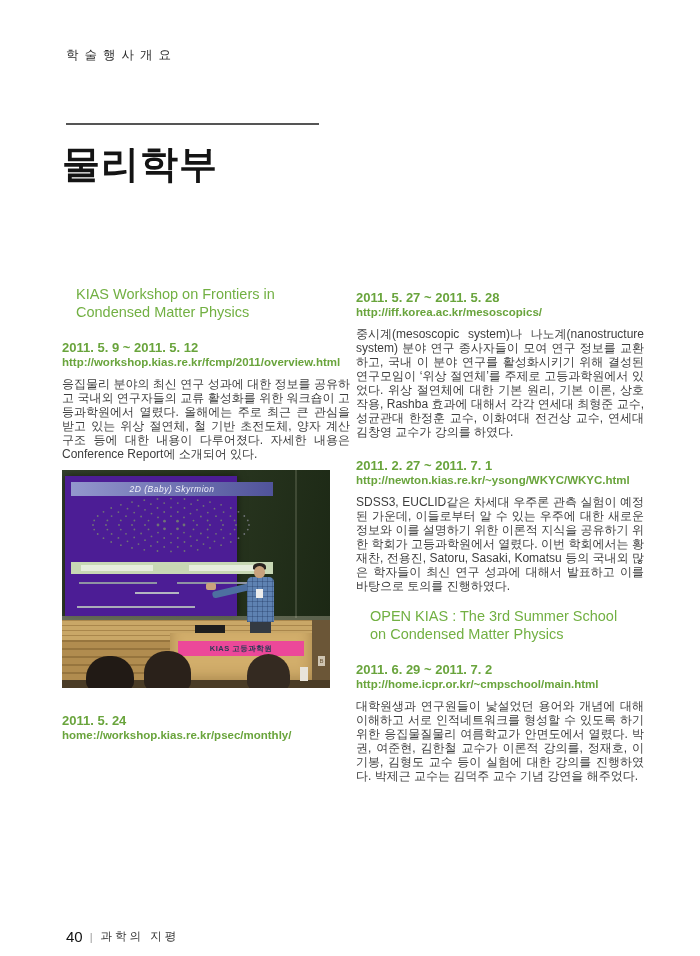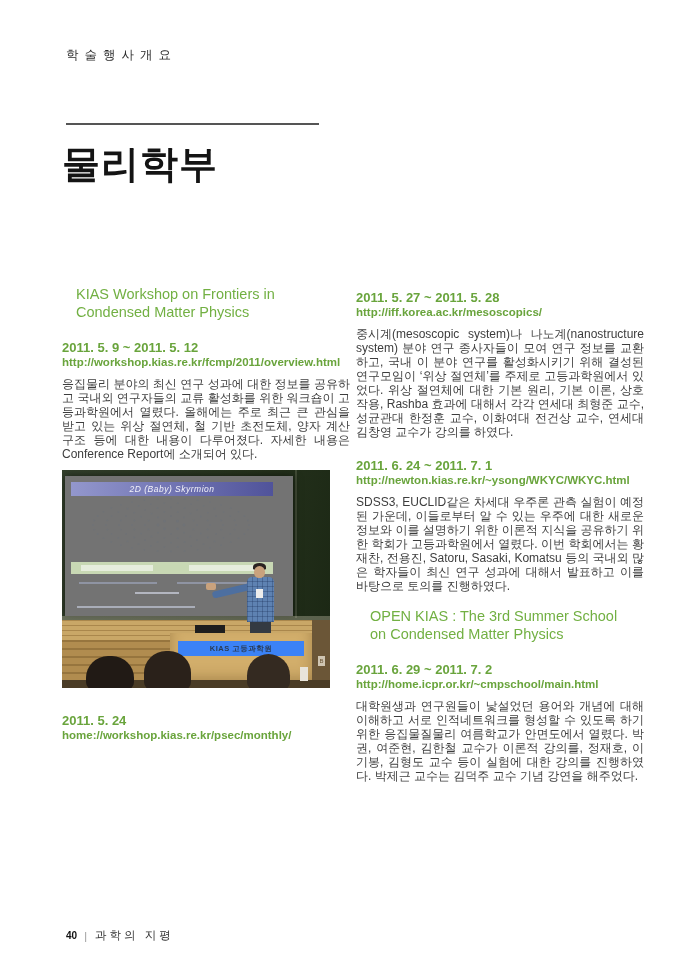--- a/index.html
+++ b/index.html
@@ -31,21 +31,21 @@
   }
   .mt-a { margin-top:20px; }
   .mt-b { margin-top:11px; }
 
   
   .photo { position:relative; width:268px; height:218px; margin:9px 0 26px; overflow:hidden; background:#26331f; }
   .photo * { position:absolute; }
   .ph-board { left:0; top:0; width:268px; height:218px; background:linear-gradient(100deg,#33402c 0%,#28351f 55%,#1b2714 100%); }
   .ph-seam-v { left:233px; top:0; width:2px; height:148px; background:rgba(225,225,200,.16); }
   .ph-tray { left:0; top:146px; width:268px; height:4px; background:rgba(235,230,205,.30); }
-  .ph-screen { left:3px; top:6px; width:228px; height:140px; background:#737373; box-shadow:0 0 8px rgba(0,0,0,.55); }
+  .ph-screen { left:3px; top:6px; width:172px; height:140px; background:#4c1d95; box-shadow:0 0 8px rgba(0,0,0,.55); }
   .ph-slidebar { left:6px; top:6px; width:202px; height:14px; background:linear-gradient(90deg,#9397cd,#50539a);
                  display:flex; align-items:center; justify-content:center; }
   .ph-slidebar span { position:static; font-size:8.5px; font-style:italic; color:#f2f2fa; letter-spacing:.5px; }
   .ph-skyrmion { left:18px; top:22px; width:176px; height:56px; }
   .ph-band { left:6px; top:86px; width:202px; height:12px; background:#c8d8b4; }
   .ph-band i { top:3px; height:6px; background:rgba(255,255,255,.55); }
   .ph-band .b1 { left:10px; width:72px; }
   .ph-band .b2 { left:118px; width:72px; }
   .ph-eq { height:2px; background:#8f94a3; }
   .ph-eq.e1 { left:14px;  top:106px; width:78px; }
@@ -64,34 +64,34 @@
                #5e82b2; }
   .ph-badge{ left:194px; top:119px; width:7px; height:9px; background:#ececec; }
   .ph-legs { left:188px; top:152px; width:21px; height:22px; background:#343a42; }
   
   .ph-wall { left:0; top:150px; width:268px; height:20px;
              background:repeating-linear-gradient(0deg,#c9a767 0 4px,#aa874c 4px 5px); }
   .ph-lower{ left:0; top:170px; width:268px; height:48px;
              background:repeating-linear-gradient(0deg,#b18c4f 0 6px,#97753e 6px 8px); }
   .ph-laptop { left:133px; top:155px; width:30px; height:12px; background:#1e1e1e; }
   .ph-desk { left:108px; top:163px; width:142px; height:55px; background:#d2ae6b; box-shadow:inset 0 -10px 14px rgba(90,60,20,.35); }
-  .ph-desk-label { left:116px; top:171px; width:126px; height:15px; background:#3b82f6;
+  .ph-desk-label { left:116px; top:171px; width:126px; height:15px; background:#ec4899;
                    display:flex; align-items:center; justify-content:center;
                    font-size:7.5px; font-weight:700; color:#2a3b55; letter-spacing:.5px; white-space:nowrap; }
   .ph-rightpanel { left:250px; top:150px; width:18px; height:68px; background:#6b5637; }
   .ph-plate { left:256px; top:186px; width:7px; height:10px; background:#cfc5b2; font-size:6px; color:#6b5637; text-align:center; line-height:10px; }
   .ph-floor { left:0; top:210px; width:268px; height:8px; background:#4a3c26; }
   .ph-cup { left:238px; top:197px; width:8px; height:14px; background:#e8e4da; }
   .ph-aud { background:#211a15; border-radius:22px 22px 8px 8px; }
   .ph-aud.a1 { left:24px;  top:186px; width:48px; height:34px; }
   .ph-aud.a2 { left:82px;  top:181px; width:47px; height:39px; background:#2a211a; }
   .ph-aud.a3 { left:185px; top:184px; width:43px; height:36px; background:#342a21; }
 
   .footer { position:absolute; left:66px; top:928px; display:flex; align-items:center; }
-  .footer .pnum { font-size:10px; font-weight:700; color:#111; }
+  .footer .pnum { font-size:15px; font-weight:400; color:#111; }
   .footer .psep { font-size:11px; color:#9a9a9a; margin:0 8px 0 7px; }
   .footer .pub  { font-size:11.5px; letter-spacing:3px; color:#333; }
 </style>
 </head>
 <body>
 
 <div class="page" style="--accent: #72b043; --accent2: #69a43c; --bodycol: #3d3d3d;">
 
   <div class="kicker">학술행사개요</div>
   <div class="rule"></div>
@@ -280,21 +280,21 @@
 
   <div class="col col-right">
 
     <article class="article">
       <div class="article-date">2011. 5. 27 ~ 2011. 5. 28</div>
       <div class="article-url">http://iff.korea.ac.kr/mesoscopics/</div>
       <p class="article-body">중시계(mesoscopic system)나 나노계(nanostructure system) 분야 연구 종사자들이 모여 연구 정보를 교환하고, 국내 이 분야 연구를 활성화시키기 위해 결성된 연구모임이 ‘위상 절연체’를 주제로 고등과학원에서 있었다. 위상 절연체에 대한 기본 원리, 기본 이론, 상호작용, Rashba 효과에 대해서 각각 연세대 최형준 교수, 성균관대 한정훈 교수, 이화여대 전건상 교수, 연세대 김창영 교수가 강의를 하였다.</p>
     </article>
 
     <article class="article mt-a">
-      <div class="article-date">2011. 6. 24 ~ 2011. 7. 1</div>
+      <div class="article-date">2011. 2. 27 ~ 2011. 7. 1</div>
       <div class="article-url">http://newton.kias.re.kr/~ysong/WKYC/WKYC.html</div>
       <p class="article-body">SDSS3, EUCLID같은 차세대 우주론 관측 실험이 예정된 가운데, 이들로부터 알 수 있는 우주에 대한 새로운 정보와 이를 설명하기 위한 이론적 지식을 공유하기 위한 학회가 고등과학원에서 열렸다. 이번 학회에서는 황재찬, 전용진, Satoru, Sasaki, Komatsu 등의 국내외 많은 학자들이 최신 연구 성과에 대해서 발표하고 이를 바탕으로 토의를 진행하였다.</p>
     </article>
 
     <article class="article mt-b">
       <h3 class="article-title">OPEN KIAS : The 3rd Summer School on Condensed Matter Physics</h3>
       <div class="article-date">2011. 6. 29 ~ 2011. 7. 2</div>
       <div class="article-url">http://home.icpr.or.kr/~cmpschool/main.html</div>
       <p class="article-body">대학원생과 연구원들이 낯설었던 용어와 개념에 대해 이해하고 서로 인적네트워크를 형성할 수 있도록 하기 위한 응집물질물리 여름학교가 안면도에서 열렸다. 박권, 여준현, 김한철 교수가 이론적 강의를, 정재호, 이기봉, 김형도 교수 등이 실험에 대한 강의를 진행하였다. 박제근 교수는 김덕주 교수 기념 강연을 해주었다.</p>
     </article>

